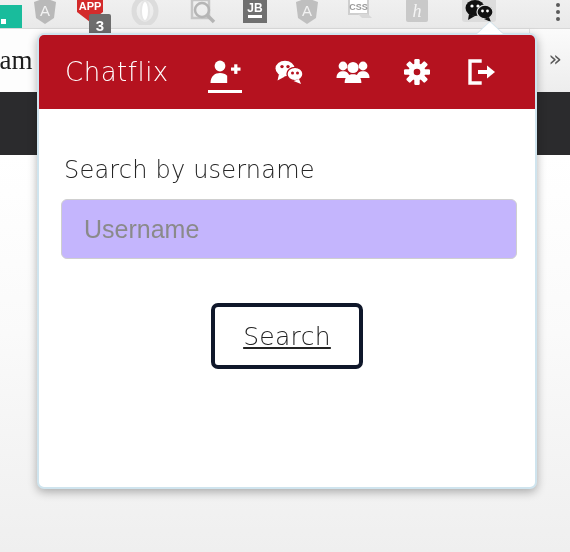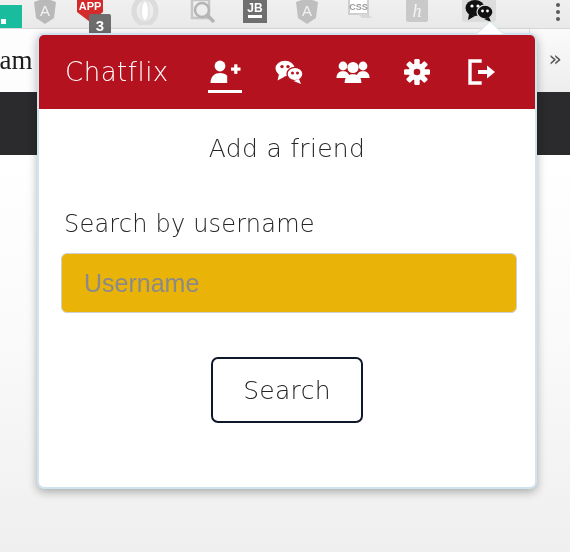--- a/index.html
+++ b/index.html
@@ -228,49 +228,50 @@
     letter-spacing: 0.2px;
   }
   #username-input {
     display: block;
     width: 456px;
     height: 60px;
     margin-top: 15px;
     box-sizing: border-box;
     border: 1px solid #cfcfcf;
     border-radius: 6px;
-    background: #eab308;
+    background: #c4b5fd;
     padding: 0 22px;
     font-family: "Liberation Sans", sans-serif;
     font-size: 25px;
     color: #3b3b3b;
     outline: none;
   }
   #username-input::placeholder {
     color: #8a8a8a;
     font-family: "Liberation Sans", sans-serif;
     font-size: 25px;
   }
   #search-row {
     display: flex;
     justify-content: center;
     margin-top: 44px;
   }
   #search-button {
     width: 152px;
     height: 66px;
     background: #ffffff;
-    border: 2px solid #0f172a;
+    border: 4px solid #0f172a;
     border-radius: 7px;
     font-family: "DejaVu Sans", sans-serif;
     font-size: 25px;
     font-weight: 300;
     color: #232323;
     cursor: pointer;
     letter-spacing: 0.3px;
+    text-decoration: underline;
   }
 </style>
 </head>
 <body>
 
 <div id="page-bg">
   <div class="bg-white-top"></div>
   <div class="bg-dark-band"></div>
   <div class="bg-lower"></div>
   <div class="bg-page-text">nam</div>
@@ -426,21 +427,20 @@
             <path d="M14 2 L4 2 L4 24 L14 24" fill="none" stroke="#ffffff" stroke-width="3.4" stroke-linecap="square"></path>
             <rect x="12" y="11" width="12" height="4" fill="#ffffff"></rect>
             <path d="M21 6.5 L29 13 L21 19.5 Z" fill="#ffffff"></path>
           </svg>
         </div>
 
       </div>
     </div>
 
     <div id="popup-body">
-      <div id="page-title">Add a friend</div>
 
       <div id="field-label">Search by username</div>
 
       <input id="username-input" type="text" placeholder="Username" style="">
 
       <div id="search-row">
         <button id="search-button">Search</button>
       </div>
     </div>
 

